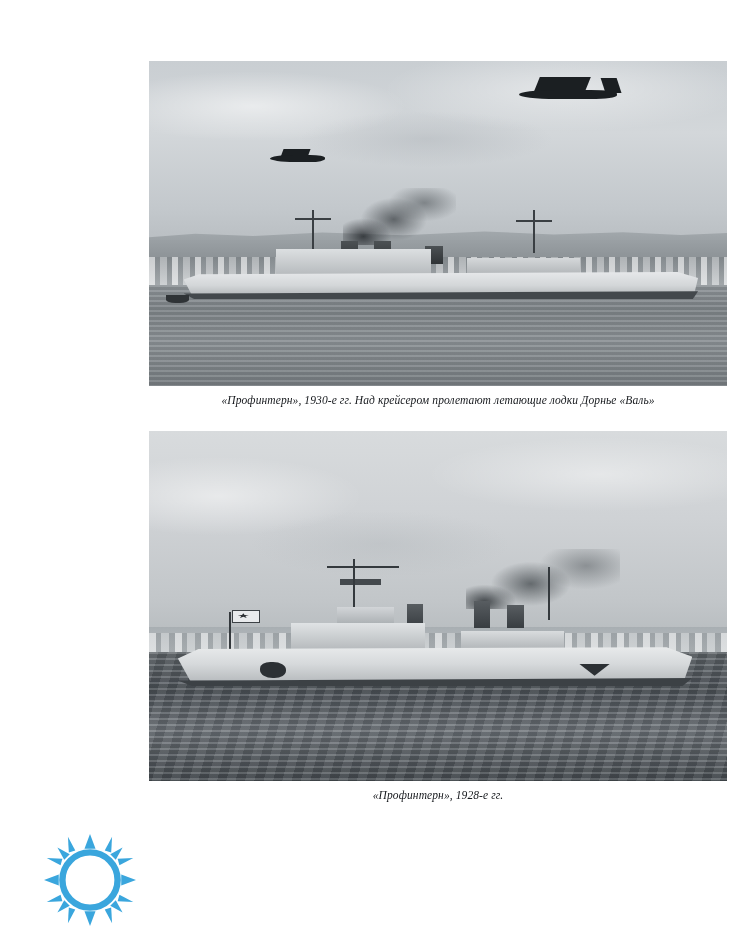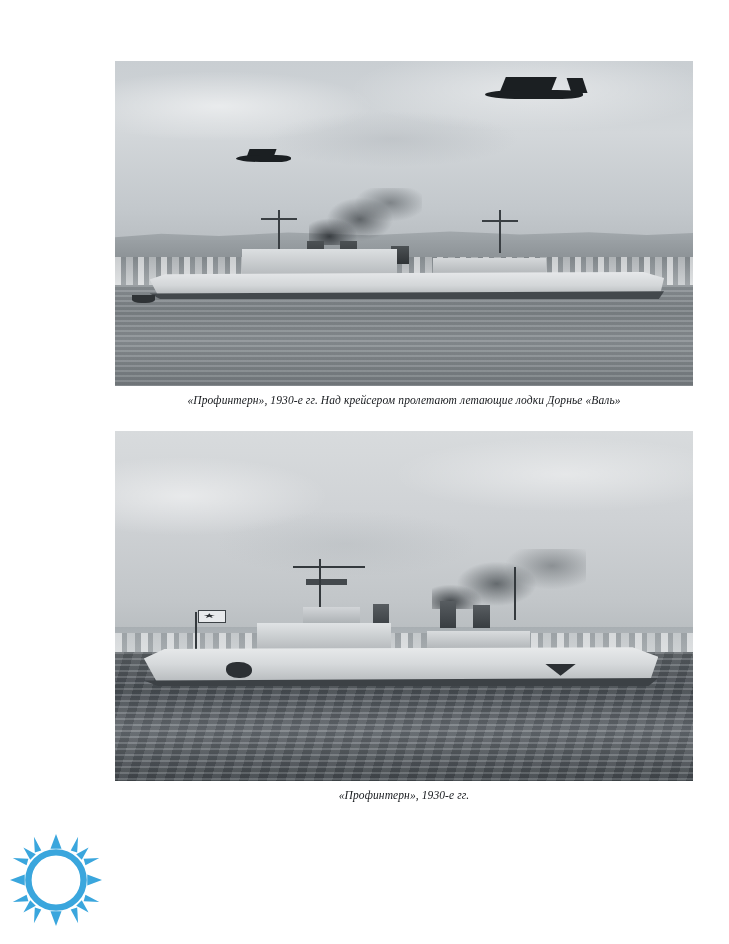--- a/index.html
+++ b/index.html
@@ -12,20 +12,21 @@
     height: 944px;
     position: relative;
     font-family: "Liberation Serif", serif;
     overflow: hidden;
   }
 
   .page {
     position: absolute;
     inset: 0;
     background: #ffffff;
+    margin-left: 34px;
   }
 
   
   .figure {
     position: absolute;
   }
   .figure-1 { left: 75px; top: 45px; width: 578px; }
   .figure-2 { left: 75px; top: 415px; width: 578px; }
 
   .photo {
@@ -473,21 +474,21 @@
         <div class="deckhouse2"></div>
         <div class="deckhouse2b"></div>
         <div class="flagpole2"></div>
         <div class="flag2"></div>
         <div class="hull2"></div>
         <div class="hull2-shadow"></div>
         <div class="hullmark2"></div>
         <div class="hullmark2b"></div>
       </div>
     </div>
-    <figcaption class="caption">«Профинтерн», 1930-е гг.</figcaption>
+    <figcaption class="caption">«Профинтерн», 1928-е гг.</figcaption>
   </figure>
 
   <div class="watermark">
     <svg class="wm-sun" viewBox="0 0 100 100" aria-hidden="true">
       <g fill="#3aa6dd">
         <polygon points="50,0 56,16 44,16"></polygon>
         <polygon points="50,100 56,84 44,84"></polygon>
         <polygon points="0,50 16,44 16,56"></polygon>
         <polygon points="100,50 84,44 84,56"></polygon>
         <polygon points="14.6,14.6 28,22 22,28"></polygon>

